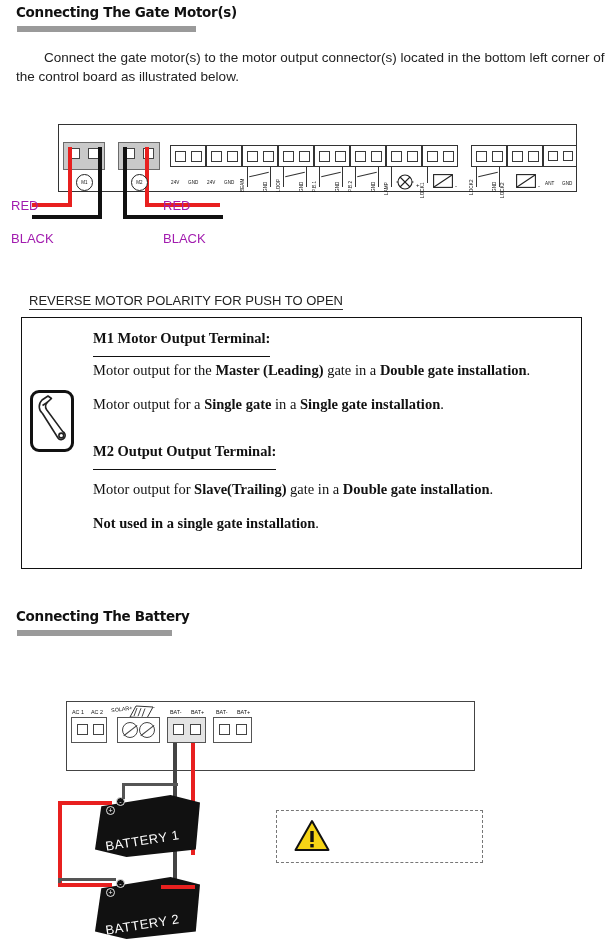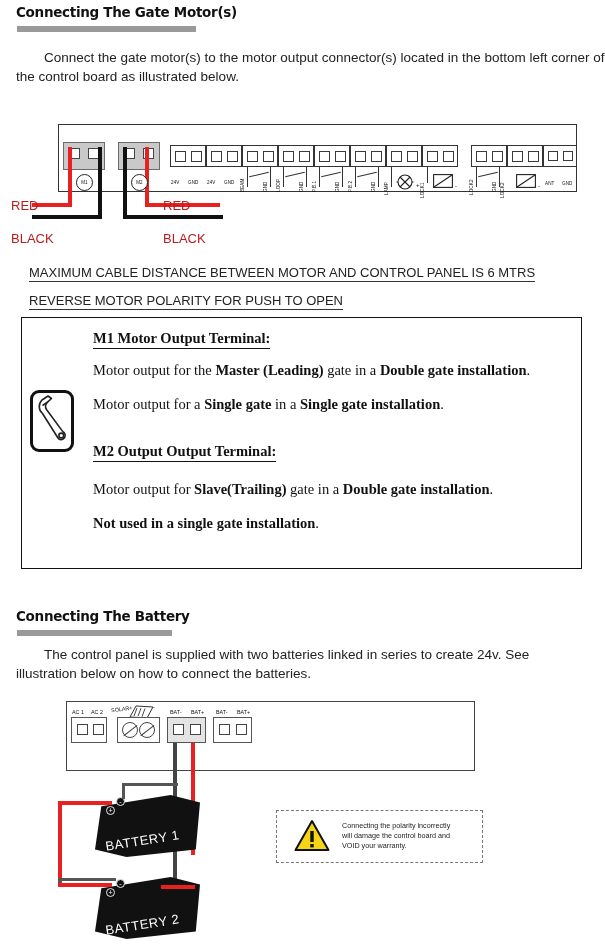--- a/index.html
+++ b/index.html
@@ -109,21 +109,21 @@
     transform:rotate(-90deg);
     transform-origin:left bottom;
   }
   .wire{position:absolute;}
   .wire.red{background:#e8201f;}
   .wire.blk{background:#111;}
   .wlabel{
     position:absolute;
     font-family:"Liberation Sans", sans-serif;
     font-size:13px;
-    color:#b91c1c;
+    color:#a21caf;
   }
   .leadline{position:absolute;background:#333;height:1px;}
   .leadlineV{position:absolute;background:#333;width:1px;}
 
   
   .infobox{
     position:absolute;
     border:1.6px solid #111;
     box-sizing:border-box;
     background:#fff;
@@ -137,21 +137,21 @@
     background:#fff;
   }
   .serif{
     position:absolute;
     font-family:"Liberation Serif", serif;
     font-size:14.5px;
     color:#111;
     white-space:nowrap;
   }
   .serif b{font-weight:bold;}
-  .serif.u{border-bottom:1.3px solid #111;padding-bottom:1px;}
+  .serif.u{border-bottom:1.3px solid #111;padding-bottom:9px;}
 
   
   .bboard{
     position:absolute;
     border:1.1px solid #444;
     background:#fff;
     box-sizing:border-box;
   }
   .bterm{
     position:absolute;
@@ -376,21 +376,20 @@
   </div>
   <div class="tlab" style="left:538px;top:183px;font-size:6px;">-</div>
 
   <div class="tblock" style="left:543px;top:145px;width:34px;height:22px;border-width:1px;">
     <div class="pin" style="left:4px;width:10px;height:10px;"></div>
     <div class="pin" style="left:19px;width:10px;height:10px;"></div>
   </div>
   <div class="tlab" style="left:545px;top:181px;">ANT</div>
   <div class="tlab" style="left:562px;top:181px;">GND</div>
 
-  <div class="capnote" style="left:29px;top:265px;">MAXIMUM CABLE DISTANCE BETWEEN MOTOR AND CONTROL PANEL IS 6 MTRS</div>
   <div class="capnote" style="left:29px;top:293px;">REVERSE MOTOR POLARITY FOR PUSH TO OPEN</div>
 
   <div class="infobox" style="left:21px;top:317px;width:561px;height:252px;"></div>
 
   <div class="wrench-box" style="left:30px;top:390px;">
     <svg width="38" height="56" viewBox="0 0 38 56" style="display:block;">
       <g fill="none" stroke="#222" stroke-width="1.6" stroke-linejoin="round">
         <path d="M9 7 C5 11 5.5 17 9.5 20.5 L25 45 C26.5 47.5 30 47 31.5 44.8 C33 42.6 32 39.5 29.6 38.4 L13.5 16.5 C12 14 12.6 11 14.5 9.2 L18.5 5.5 L15 3 L9 7 Z"></path>
         <circle cx="28.3" cy="42.5" r="2.4"></circle>
         <path d="M9.5 12.5 L14.5 9.2"></path>
@@ -402,21 +401,20 @@
   <div class="serif" style="left:93px;top:362px;"><span>Motor output for the </span><b>Master (Leading)</b><span> gate in a </span><b>Double gate installation</b><span>.</span></div>
   <div class="serif" style="left:93px;top:396px;"><span>Motor output for a </span><b>Single gate</b><span> in a </span><b>Single gate installation</b><span>.</span></div>
 
   <div class="serif u" style="left:93px;top:443px;font-weight:bold;">M2 Output Output Terminal: </div>
   <div class="serif" style="left:93px;top:515px;"><b>Not used in a single gate installation</b><span>.</span></div>
   <div class="serif" style="left:93px;top:481px;"><span>Motor output for </span><b>Slave(Trailing)</b><span> gate in a </span><b>Double gate installation</b><span>.</span></div>
 
   <div class="sec-head" style="left:16px;top:608px;text-align:right;">Connecting The Battery</div>
   <div class="sec-rule" style="left:17px;top:630px;width:155px;"></div>
 
-  <div class="para" style="left:16px;top:645px;width:570px;"><span class="indent"></span><span>The control panel is supplied with two batteries linked in series to create 24v. See illustration below on how to connect the batteries.</span></div>
 
   <div class="bboard" style="left:66px;top:701px;width:409px;height:70px;"></div>
 
   <div class="blab" style="left:72px;top:709px;">AC 1</div>
   <div class="blab" style="left:91px;top:709px;">AC 2</div>
   <div class="bterm" style="left:71px;top:717px;width:36px;height:26px;">
     <div class="sq" style="left:5px;"></div>
     <div class="sq" style="left:21px;"></div>
   </div>
 
@@ -476,19 +474,14 @@
   <div class="wire blk" style="left:58px;top:878px;width:3px;height:5px;background:#555;"></div>
 
   <div class="warnbox" style="left:276px;top:810px;width:207px;height:53px;"></div>
   <div style="position:absolute;left:294px;top:819px;">
     <svg width="36" height="33" viewBox="0 0 36 33">
       <path d="M18 2 L34.5 31 L1.5 31 Z" fill="#f5d416" stroke="#111" stroke-width="2" stroke-linejoin="round"></path>
       <rect x="16.3" y="12" width="3.4" height="11" fill="#111"></rect>
       <rect x="16.3" y="25" width="3.4" height="3.4" fill="#111"></rect>
     </svg>
   </div>
-  <div class="warn-txt" style="left:342px;top:821px;width:135px;">
-    <div>Connecting the polarity incorrectly</div>
-    <div>will damage the control board and</div>
-    <div>VOID your warranty.</div>
-  </div>
 
 </div>
 
 </body></html>

